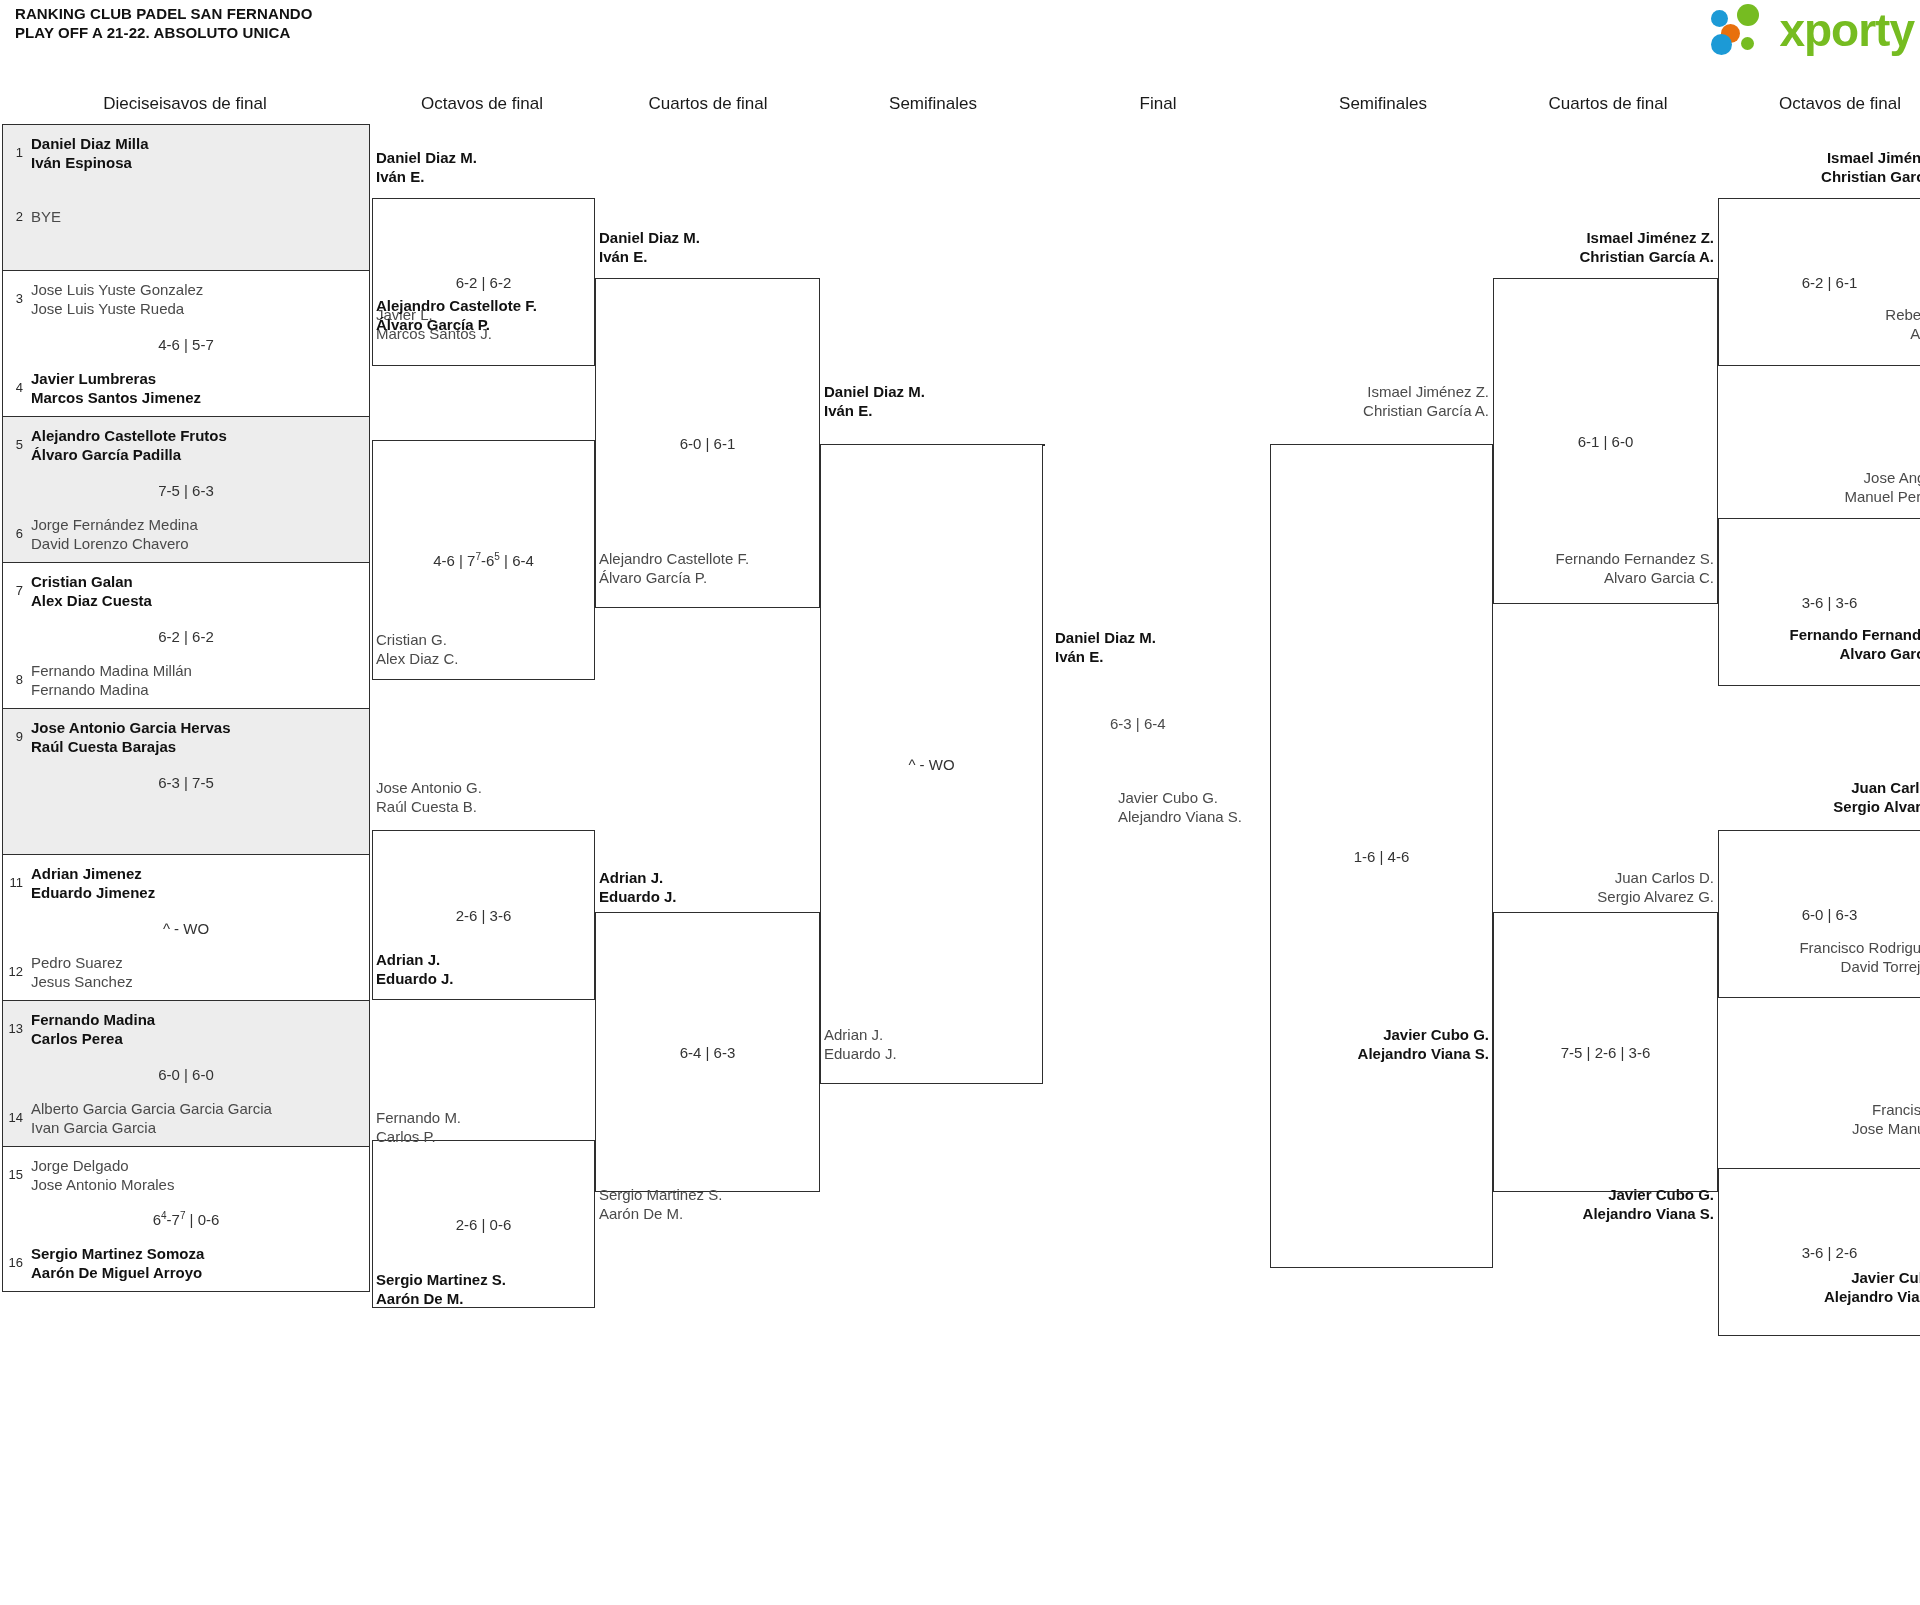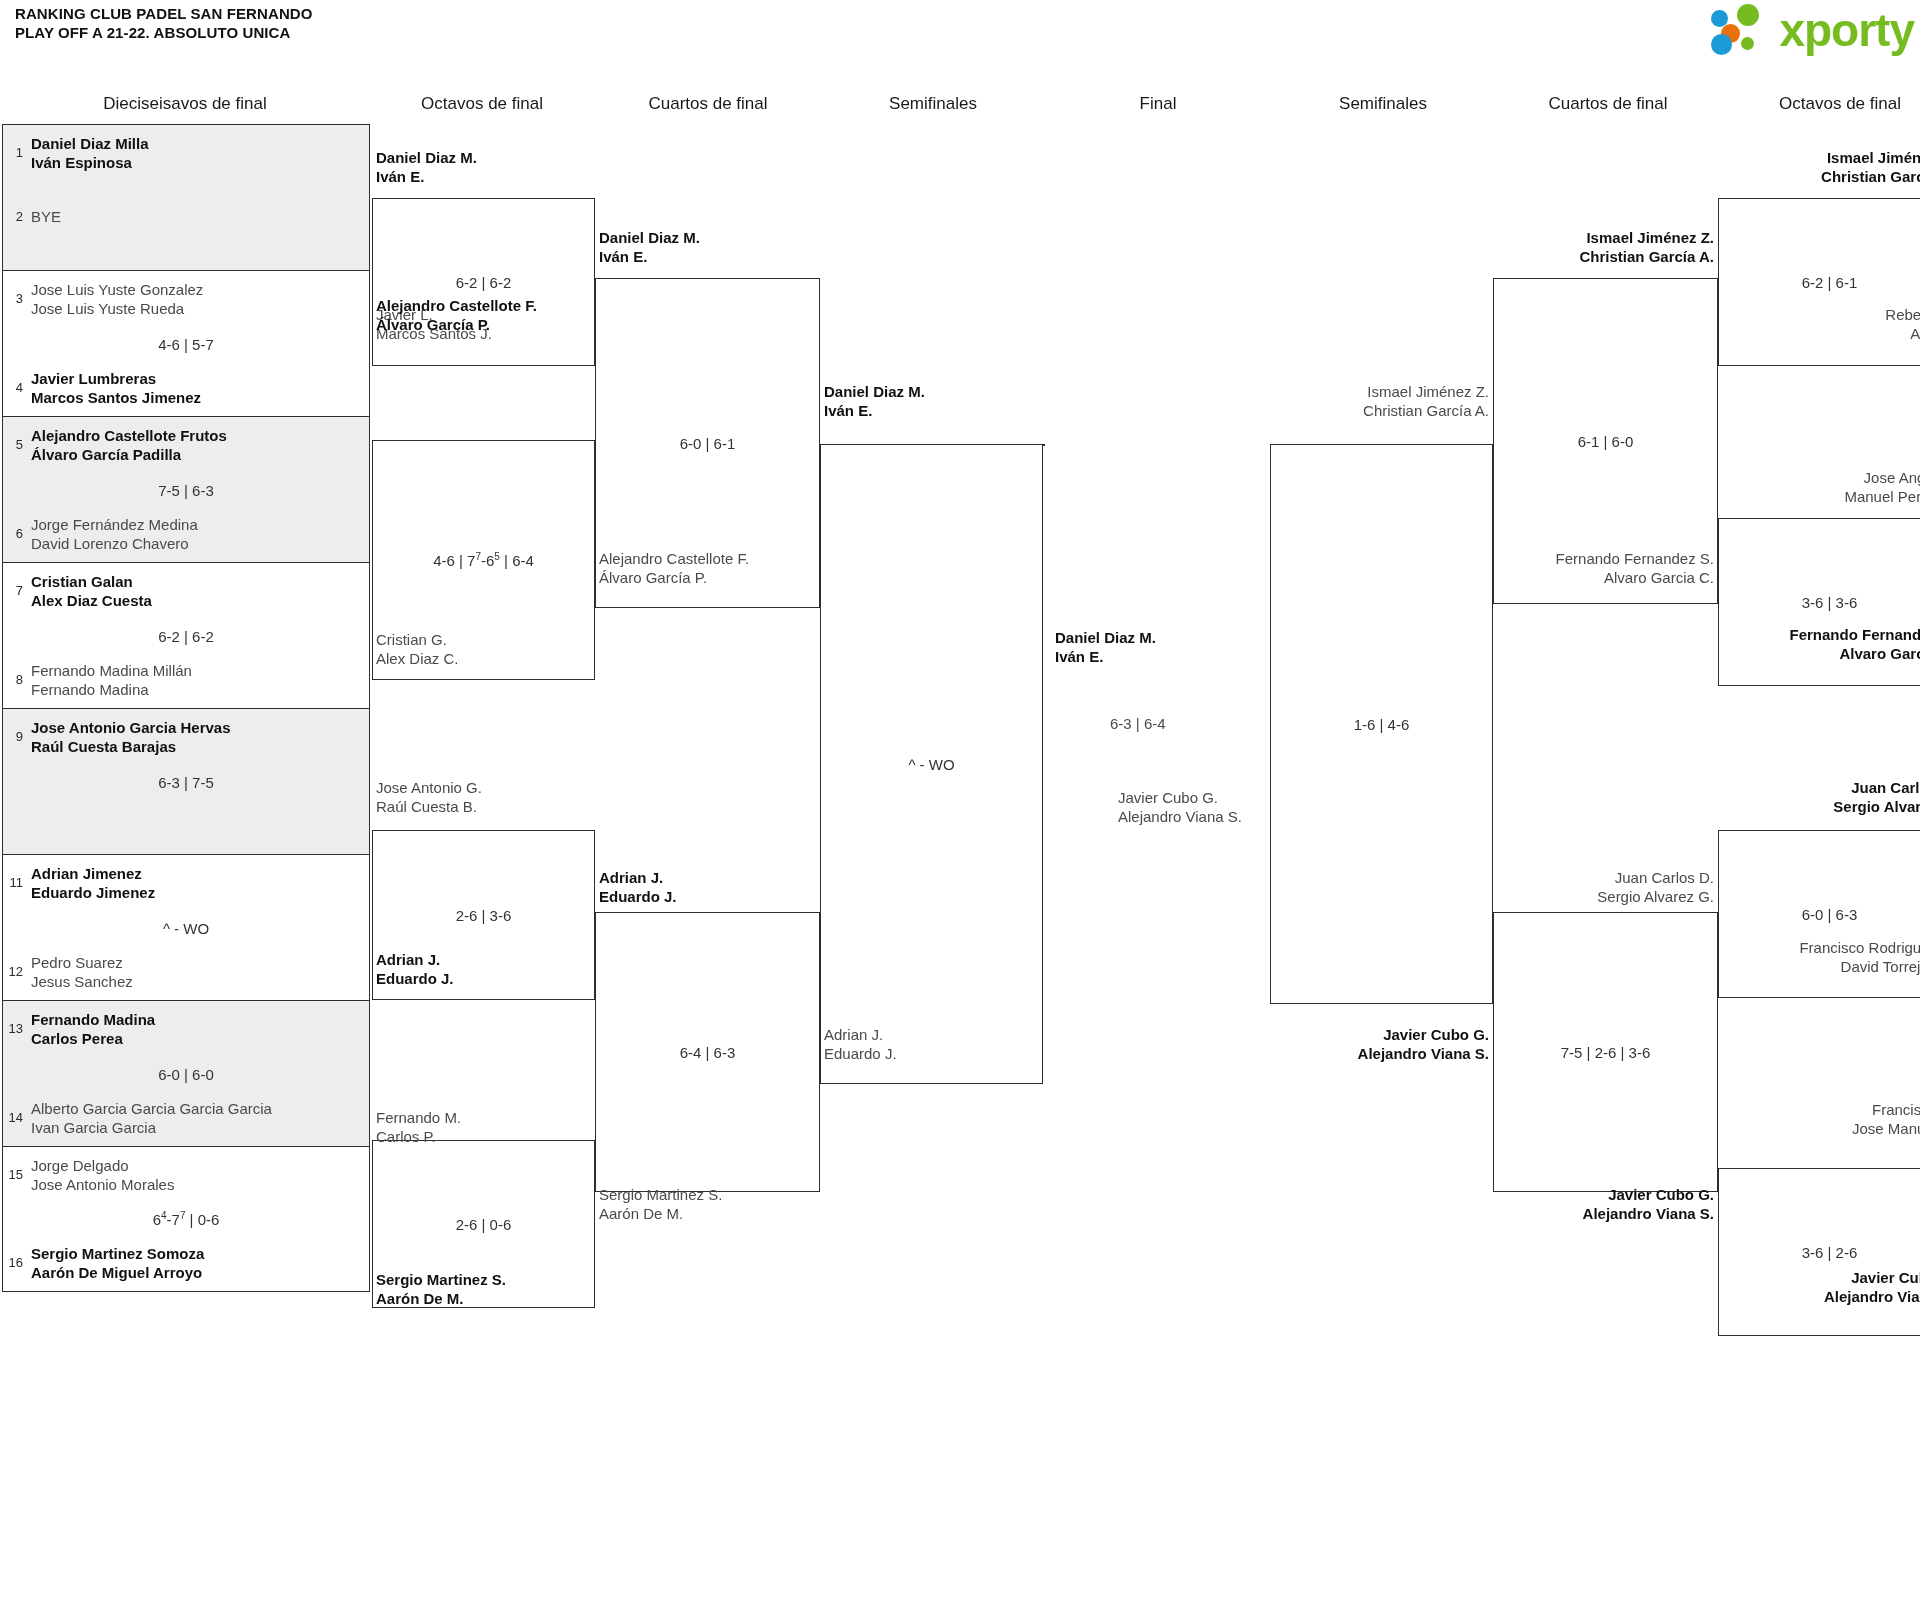--- a/index.html
+++ b/index.html
@@ -242,21 +242,21 @@
       </div>
       <div class="mbox" style="left: 820px; top: 444px; width: 223px; height: 640px;">
         <div class="mscore">^ - WO</div>
       </div>
       <div class="plabel winner" style="left: 824px; top: 382px;">Daniel Diaz M.<br>Iván E.</div>
       <div class="plabel" style="left: 824px; top: 1025px;">Adrian J.<br>Eduardo J.</div>
       <div class="mbox" style="left: 1268px; top: 444px; width: 0px; height: 0px; border: none;"></div>
       <div class="plabel" style="left: 1110px; top: 714px; width: 120px; text-align: left;">6-3 | 6-4</div>
       <div class="plabel winner" style="left: 1055px; top: 628px;">Daniel Diaz M.<br>Iván E.</div>
       <div class="plabel" style="left: 1118px; top: 788px;">Javier Cubo G.<br>Alejandro Viana S.</div>
-      <div class="mbox" style="left: 1270px; top: 444px; width: 223px; height: 560px;">
+      <div class="mbox" style="left: 1270px; top: 444px; width: 223px; height: 824px;">
         <div class="mscore">1-6 | 4-6</div>
       </div>
       <div class="plabel ralign" style="right: 431px; top: 382px;">Ismael Jiménez Z.<br>Christian García A.</div>
       <div class="plabel winner ralign" style="right: 431px; top: 1025px;">Javier Cubo G.<br>Alejandro Viana S.</div>
       <div class="mbox" style="left: 1493px; top: 278px; width: 225px; height: 326px;">
         <div class="mscore">6-1 | 6-0</div>
       </div>
       <div class="plabel winner ralign" style="right: 206px; top: 228px;">Ismael Jiménez Z.<br>Christian García A.</div>
       <div class="plabel ralign" style="right: 206px; top: 549px;">Fernando Fernandez S.<br>Alvaro Garcia C.</div>
       <div class="mbox" style="left: 1493px; top: 912px; width: 225px; height: 280px;">

